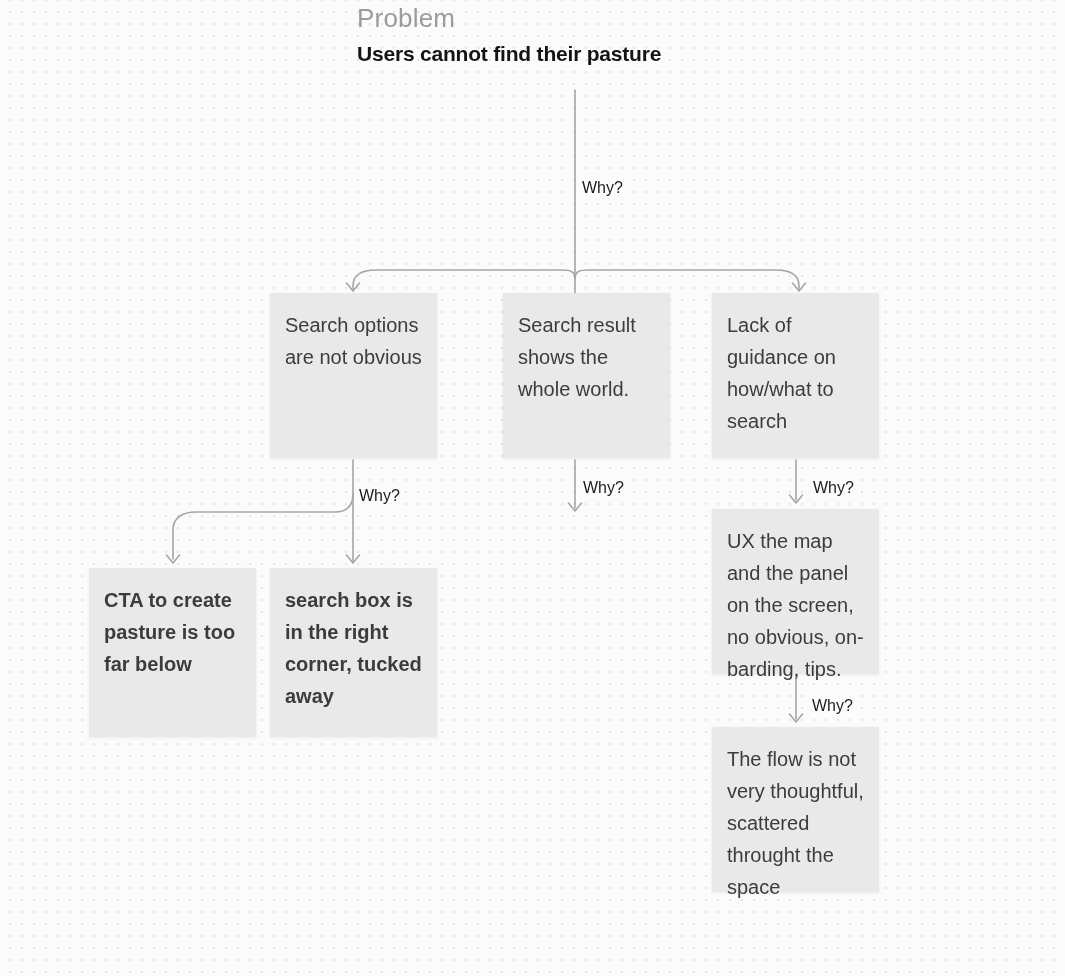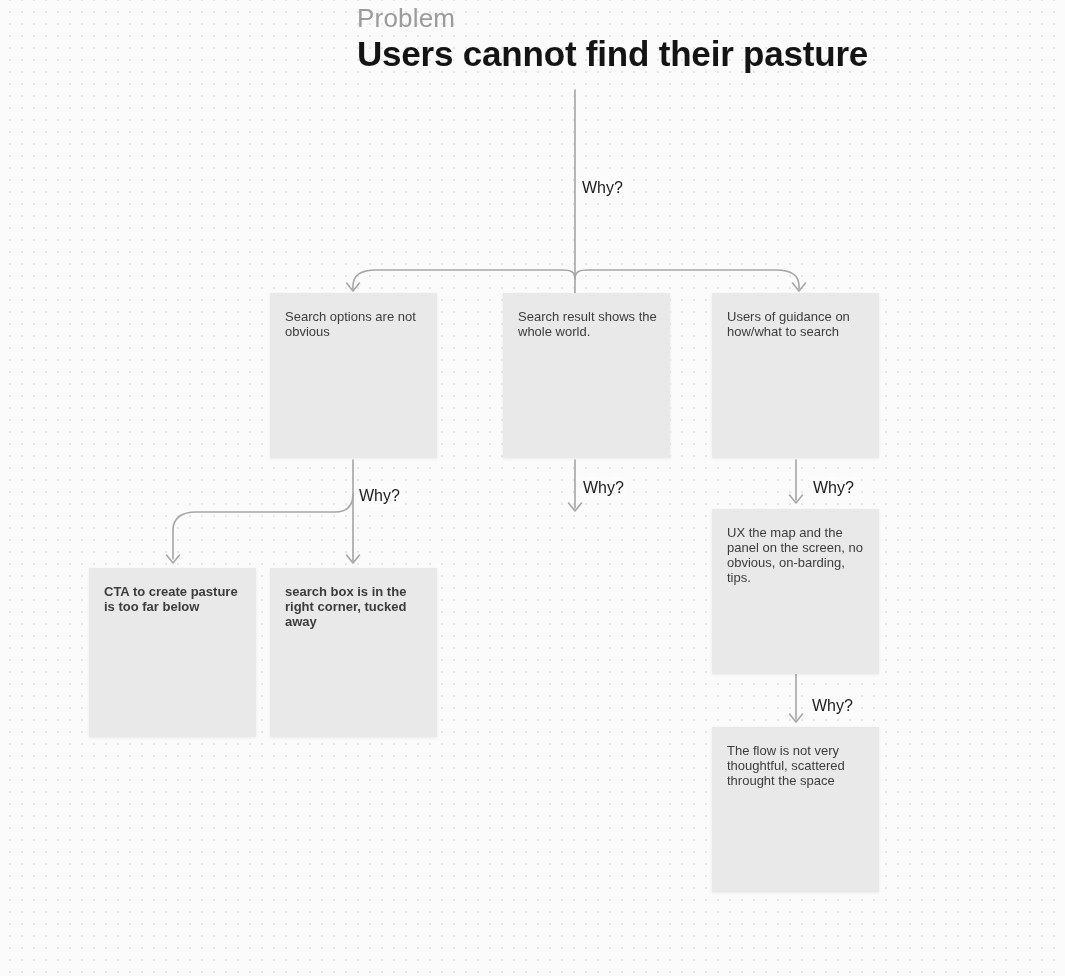--- a/index.html
+++ b/index.html
@@ -37,21 +37,21 @@
     margin-left: 25px;
   }
   .header .eyebrow {
     font-size: 26px;
     font-weight: 500;
     color: #9b9b9b;
     letter-spacing: 0.2px;
     line-height: 32px;
   }
   .header .title {
-    font-size: 35px;
+    font-size: 21px;
     font-weight: 700;
     color: #141414;
     letter-spacing: -0.2px;
     line-height: 33px;
     margin-top: 3px;
     white-space: nowrap;
   }
   .why-label {
     position: absolute;
     font-size: 16px;
@@ -61,22 +61,22 @@
     background: rgba(251,251,251,0.85);
     padding: 1px 3px;
   }
   .note {
     position: absolute;
     width: 167px;
     height: 166px;
     box-sizing: border-box;
     background: #e9e9e9;
     padding: 16px 12px 0 15px;
-    font-size: 13px;
-    line-height: 15px;
+    font-size: 20px;
+    line-height: 32px;
     color: #3c3c3c;
     box-shadow: 0 1px 3px rgba(0,0,0,0.07);
   }
 </style>
 </head>
 <body>
 
 <div class="canvas">
 
   <svg class="connector-layer" viewBox="0 0 1065 976" xmlns="http://www.w3.org/2000/svg">
@@ -111,19 +111,19 @@
   </div>
 
   <div class="why-label" style="left:579px; top:177px;">Why?</div>
   <div class="why-label" style="left:356px; top:485px;">Why?</div>
   <div class="why-label" style="left:580px; top:477px;">Why?</div>
   <div class="why-label" style="left:810px; top:477px;">Why?</div>
   <div class="why-label" style="left:809px; top:695px;">Why?</div>
 
   <div class="note" style="left:270px; top:293px; height:165px;">Search options are not obvious</div>
   <div class="note" style="left:503px; top:293px; height:165px;">Search result shows the whole world.</div>
-  <div class="note" style="left:712px; top:293px; height:165px;">Users of guidance on how/what to search</div>
+  <div class="note" style="left:712px; top:293px; height:165px;">Lack of guidance on how/what to search</div>
   <div class="note" style="left:89px; top:568px; height:169px;font-weight:bold;">CTA to create pasture is too far below</div>
   <div class="note" style="left:270px; top:568px; height:169px;font-weight:bold;">search box is in the right corner, tucked away</div>
   <div class="note" style="left:712px; top:509px; height:165px;">UX the map and the panel on the screen, no obvious, on-barding, tips.</div>
   <div class="note" style="left:712px; top:727px; height:165px;">The flow is not very thoughtful, scattered throught the space</div>
 
 </div>
 
 </body></html>

